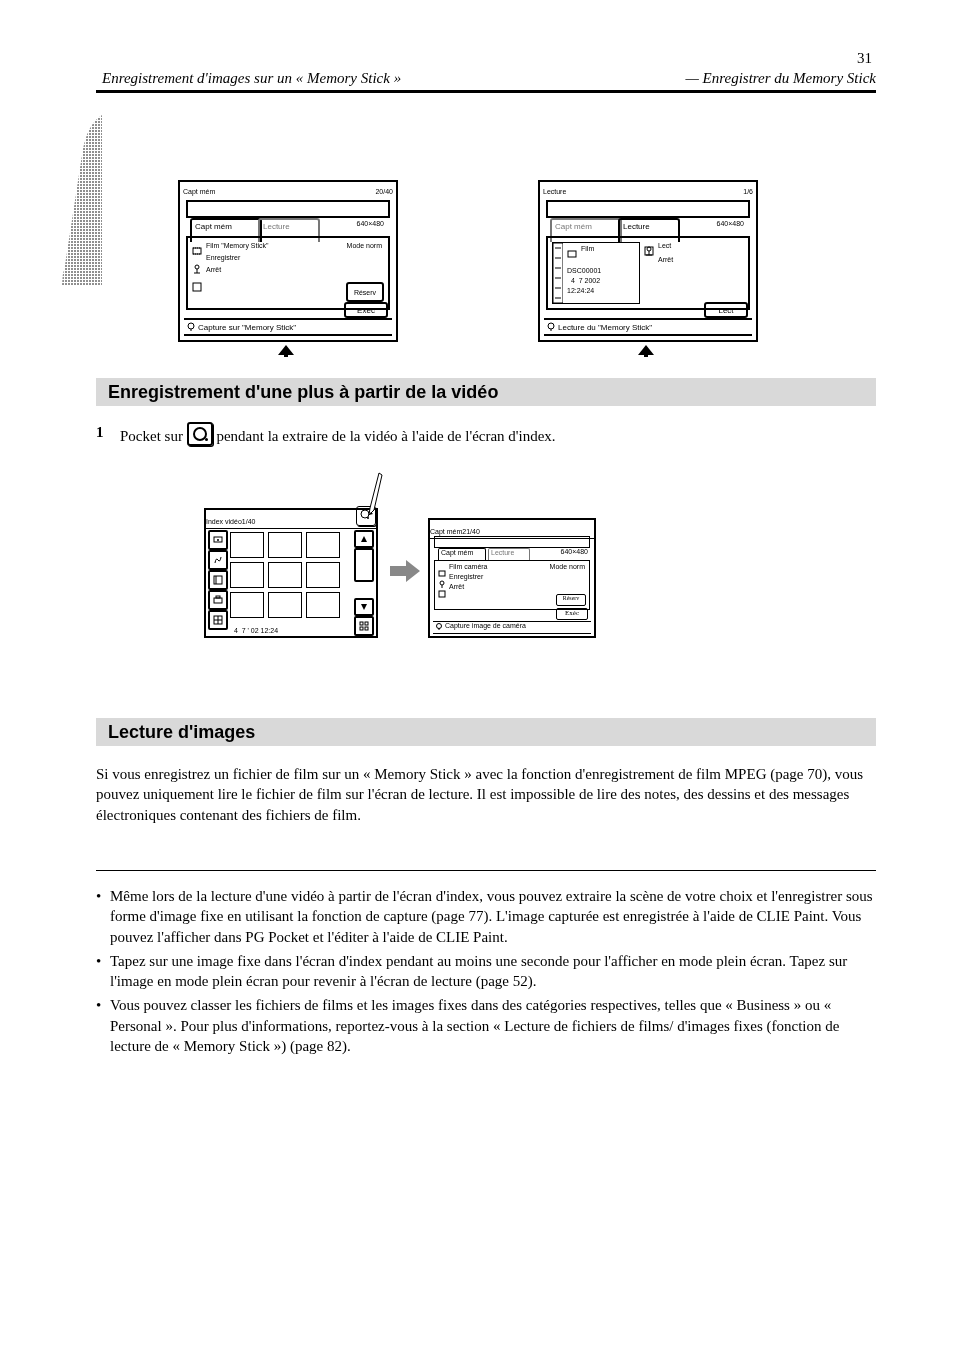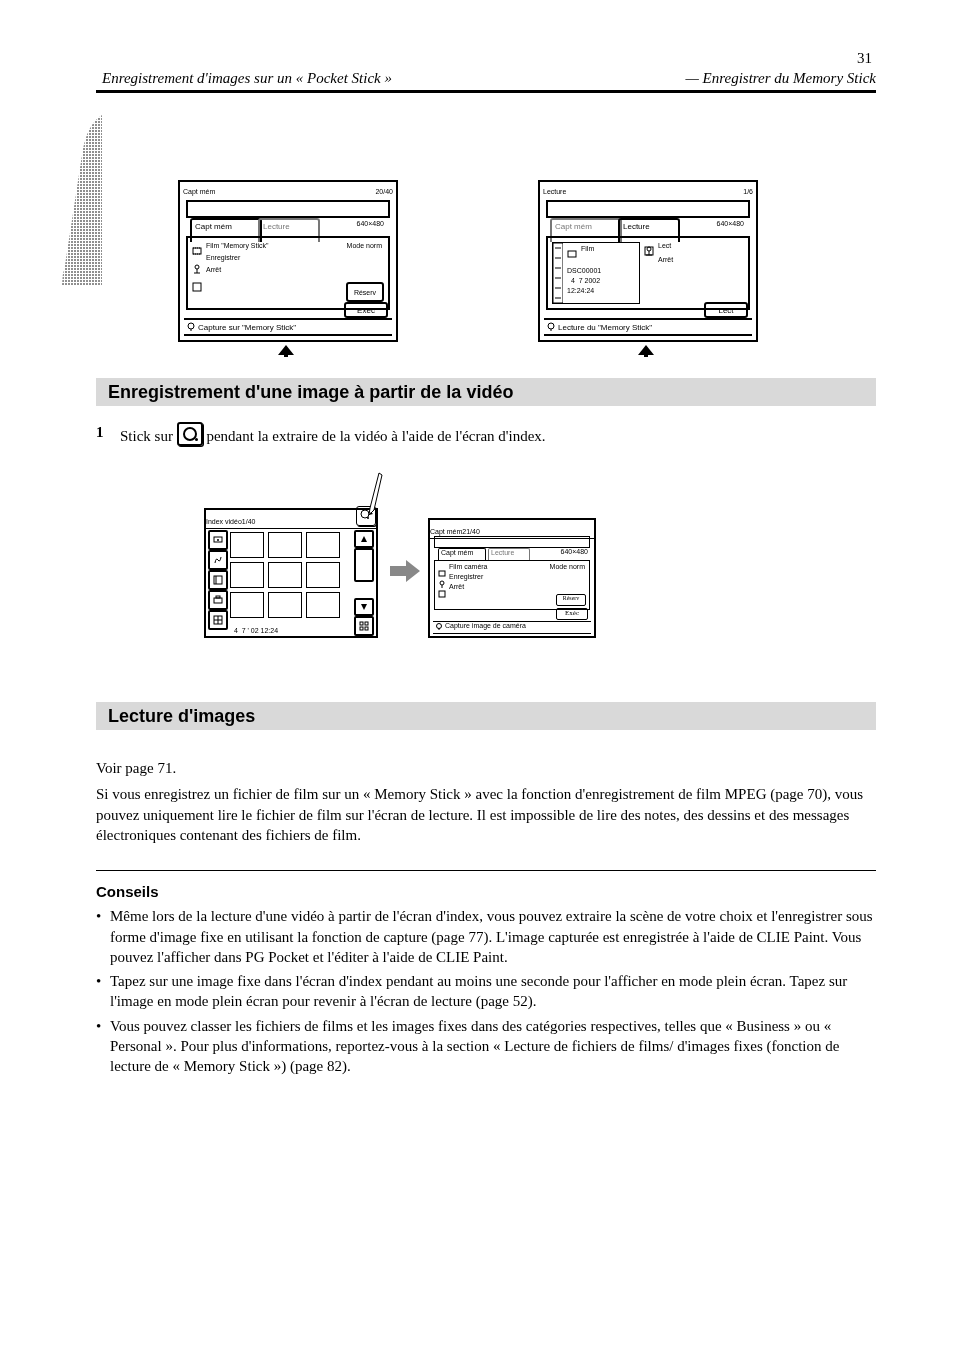--- a/index.html
+++ b/index.html
@@ -36,21 +36,21 @@
   .mini-lcd .cell{position:absolute;border:1px solid #000}
   .mini-lcd .side{position:absolute;width:16px;border:2px solid #000;border-radius:2px;display:flex;align-items:center;justify-content:center}
   .pen{position:absolute}
 </style>
 </head>
 <body>
 
 <div class="page">
   <div class="pagenum">31</div>
   <div class="header-row">
-    <span>Enregistrement d'images sur un « Pocket Stick »</span>
+    <span>Enregistrement d'images sur un « Memory Stick »</span>
     <span>— Enregistrer du Memory Stick</span>
   </div>
   <div class="hrule" style="left:96px;right:78px;top:90px;height:3px"></div>
 
   <div class="tabshade">
     <svg width="40" height="170" viewBox="0 0 40 170">
       <defs>
           <pattern id="dots" width="3" height="3" patternUnits="userSpaceOnUse">
             <circle cx="1" cy="1" r="0.8" fill="#000"></circle>
           </pattern>
@@ -163,27 +163,27 @@
       <svg width="20" height="12">
           <path d="M10 0 L18 10 L12 10 L12 12 L8 12 L8 10 L2 10 Z" fill="#000"></path>
         </svg>
     </div>
     <div style="position:absolute;left:442px;top:235px;font-size:13px;text-align:center;width:216px">
       <svg width="20" height="12">
           <path d="M10 0 L18 10 L12 10 L12 12 L8 12 L8 10 L2 10 Z" fill="#000"></path>
         </svg>
     </div>
 
-    <div class="grayband" style="top:268px">Enregistrement d'une image à partir de la vidéo</div>
+    <div class="grayband" style="top:268px">Enregistrement d'une plus à partir de la vidéo</div>
 
     <div class="body" style="top:312px">
       <div class="step">
         <span class="num">1</span>
         <span>
-          <span>Stick sur</span>
+          <span>Pocket sur</span>
           <span class="btnicon"></span>
           <span>pendant la extraire de la vidéo à l'aide de l'écran d'index.</span>
         </span>
       </div>
     </div>
 
     <div class="mini-lcd" style="left:108px;top:398px;width:170px;height:126px">
       <div class="titlebar" style="border-bottom:1px solid #000"><span class="micro">Index vidéo</span><span class="micro">1/40</span></div>
 
       <div class="side" style="left:2px;top:20px;height:16px">
@@ -294,30 +294,28 @@
       <div style="position:absolute;right:6px;bottom:16px;width:30px;height:10px;border:1px solid #000;border-radius:2px;font-size:7px;text-align:center">Exéc</div>
       <div style="position:absolute;left:3px;right:3px;bottom:2px;height:11px;border-top:1px solid #000;border-bottom:1px solid #000;font-size:7px;padding-left:12px" class="micro">
         <svg width="8" height="8" style="position:absolute;left:2px;top:1px">
             <circle cx="4" cy="3" r="2.5" fill="none" stroke="#000"></circle>
             <line x1="4" y1="5" x2="4" y2="7" stroke="#000"></line>
           </svg>
         <span>Capture image de caméra</span>
       </div>
     </div>
 
-    <div class="grayband" style="top:592px">Lecture d'images</div>
+    <div class="grayband" style="top:608px">Lecture d'images</div>
     <div class="body" style="top:648px">
-      <div>Voir page 71.</div>
       <div style="margin-top:6px">Si vous enregistrez un fichier de film sur un « Memory Stick » avec la fonction d'enregistrement de film MPEG (page 70), vous pouvez uniquement lire le fichier de film sur l'écran de lecture. Il est impossible de lire des notes, des dessins et des messages électroniques contenant des fichiers de film.</div>
     </div>
 
     <div class="rule2" style="top:760px"></div>
 
     <div class="body" style="top:772px">
-      <div class="tip-title">Conseils</div>
       <div style="margin-top:4px;display:flex">
           <span style="width:14px;flex:none">•</span>
           <span>Même lors de la lecture d'une vidéo à partir de l'écran d'index, vous pouvez extraire la scène de votre choix et l'enregistrer sous forme d'image fixe en utilisant la fonction de capture (page 77). L'image capturée est enregistrée à l'aide de CLIE Paint. Vous pouvez l'afficher dans PG Pocket et l'éditer à l'aide de CLIE Paint.</span>
         </div>
       <div style="margin-top:4px;display:flex">
           <span style="width:14px;flex:none">•</span>
           <span>Tapez sur une image fixe dans l'écran d'index pendant au moins une seconde pour l'afficher en mode plein écran. Tapez sur l'image en mode plein écran pour revenir à l'écran de lecture (page 52).</span>
         </div>
       <div style="margin-top:4px;display:flex">
           <span style="width:14px;flex:none">•</span>

